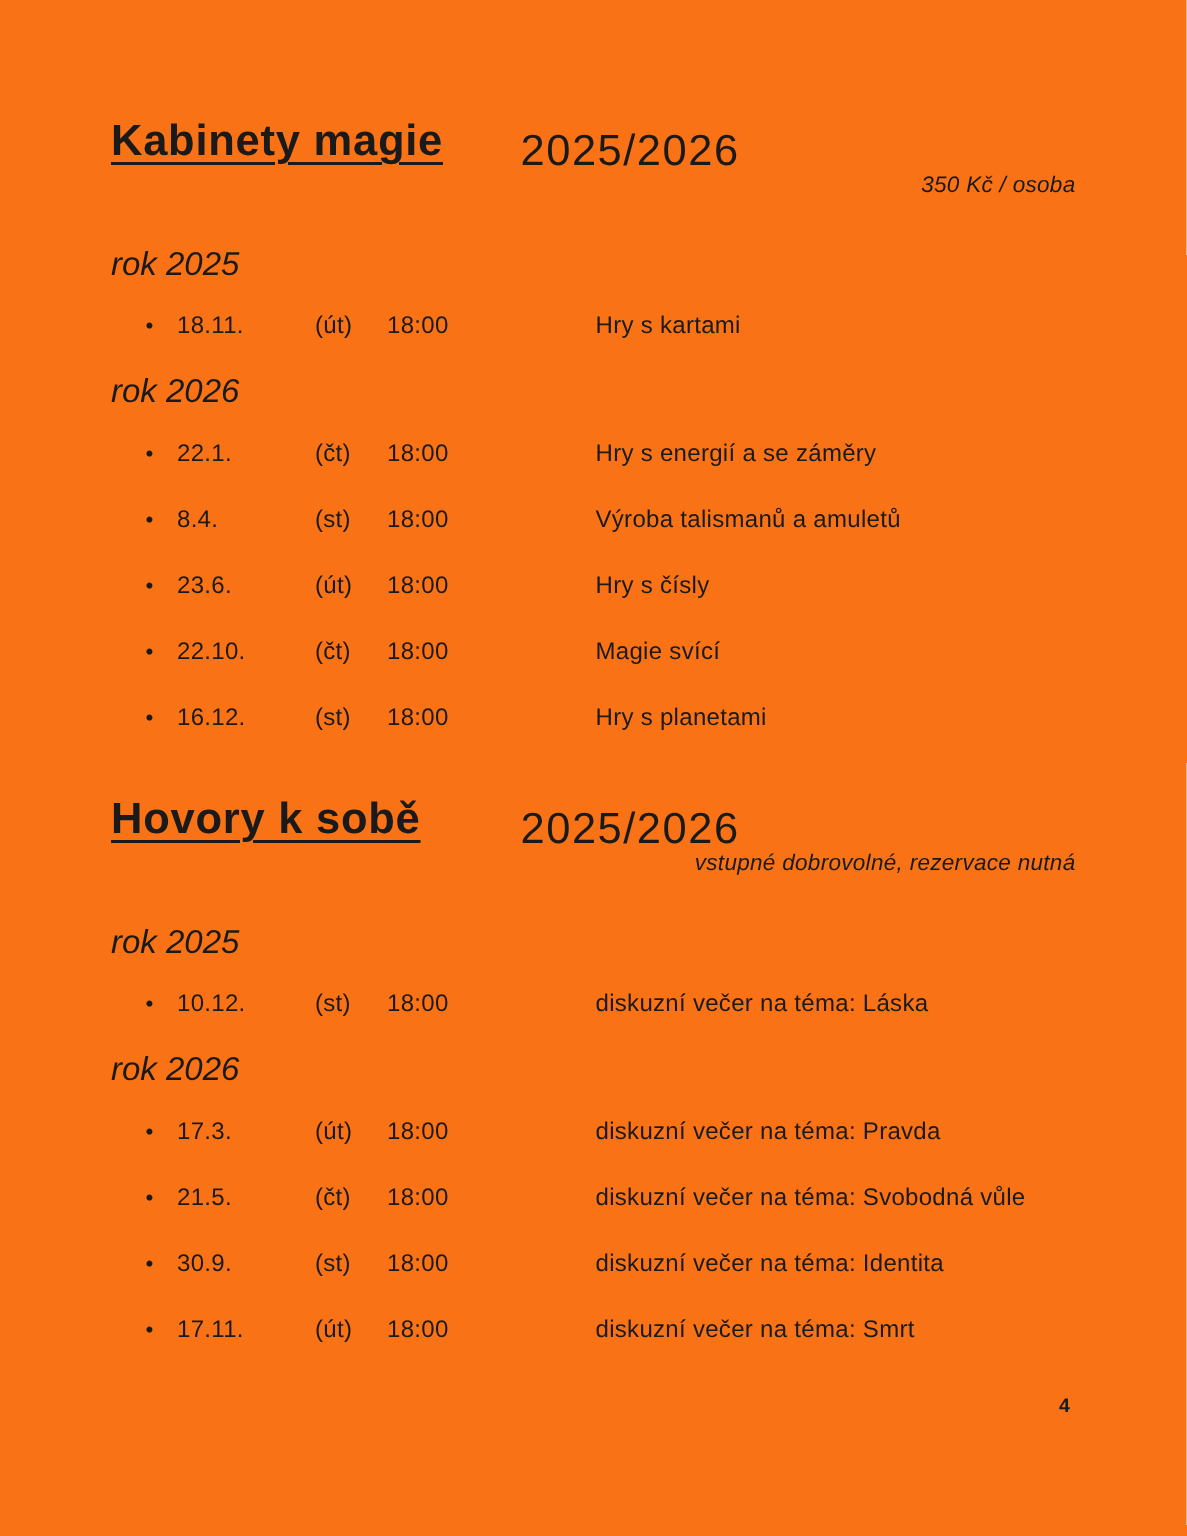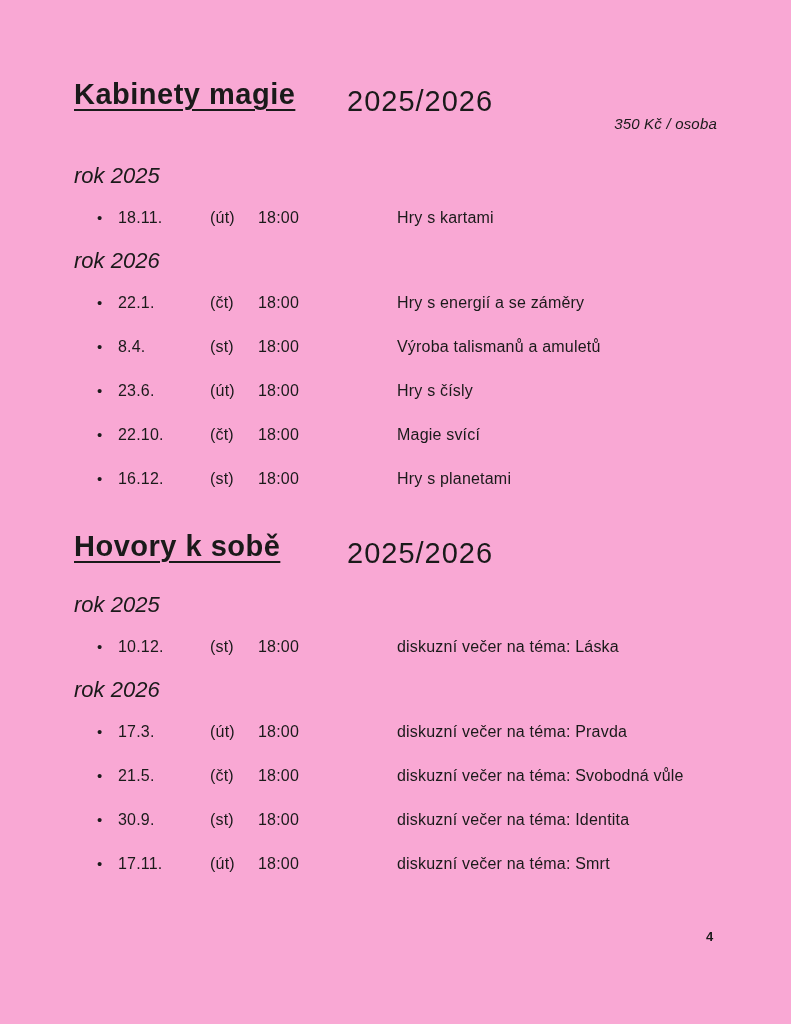--- a/index.html
+++ b/index.html
@@ -1,21 +1,21 @@
 <!DOCTYPE html>
 <html><head>
 <meta charset="utf-8">
 <style>
   html, body { margin: 0; padding: 0; background: #e8e8e8; }
   .page {
     position: relative;
     width: 791px;
     height: 1024px;
     margin: 0 auto;
-    background: #f9a8d4;
+    background: #f97316;
     color: #1a1a1a;
     font-family: "Liberation Sans", sans-serif;
     box-sizing: border-box;
     padding: 78px 74px 0 74px;
     overflow: hidden;
   }
   .section { position: relative; }
   .section + .section { margin-top: 41px; }
   .section-head {
     position: relative;
@@ -130,20 +130,21 @@
       <span>18:00</span>
       <span>Hry s planetami</span>
     </div>
   </div>
 
   <div class="section">
     <div class="section-head">
       <span class="section-title">Hovory k sobě</span>
       <span class="season">2025/2026</span>
     </div>
+    <div class="subtitle">vstupné dobrovolné, rezervace nutná</div>
 
     <div class="year-label year-first">rok 2025</div>
 
     <div class="row first-after-year">
       <span class="bullet">•</span>
       <span>10.12.</span>
       <span>(st)</span>
       <span>18:00</span>
       <span>diskuzní večer na téma: Láska</span>
     </div>

